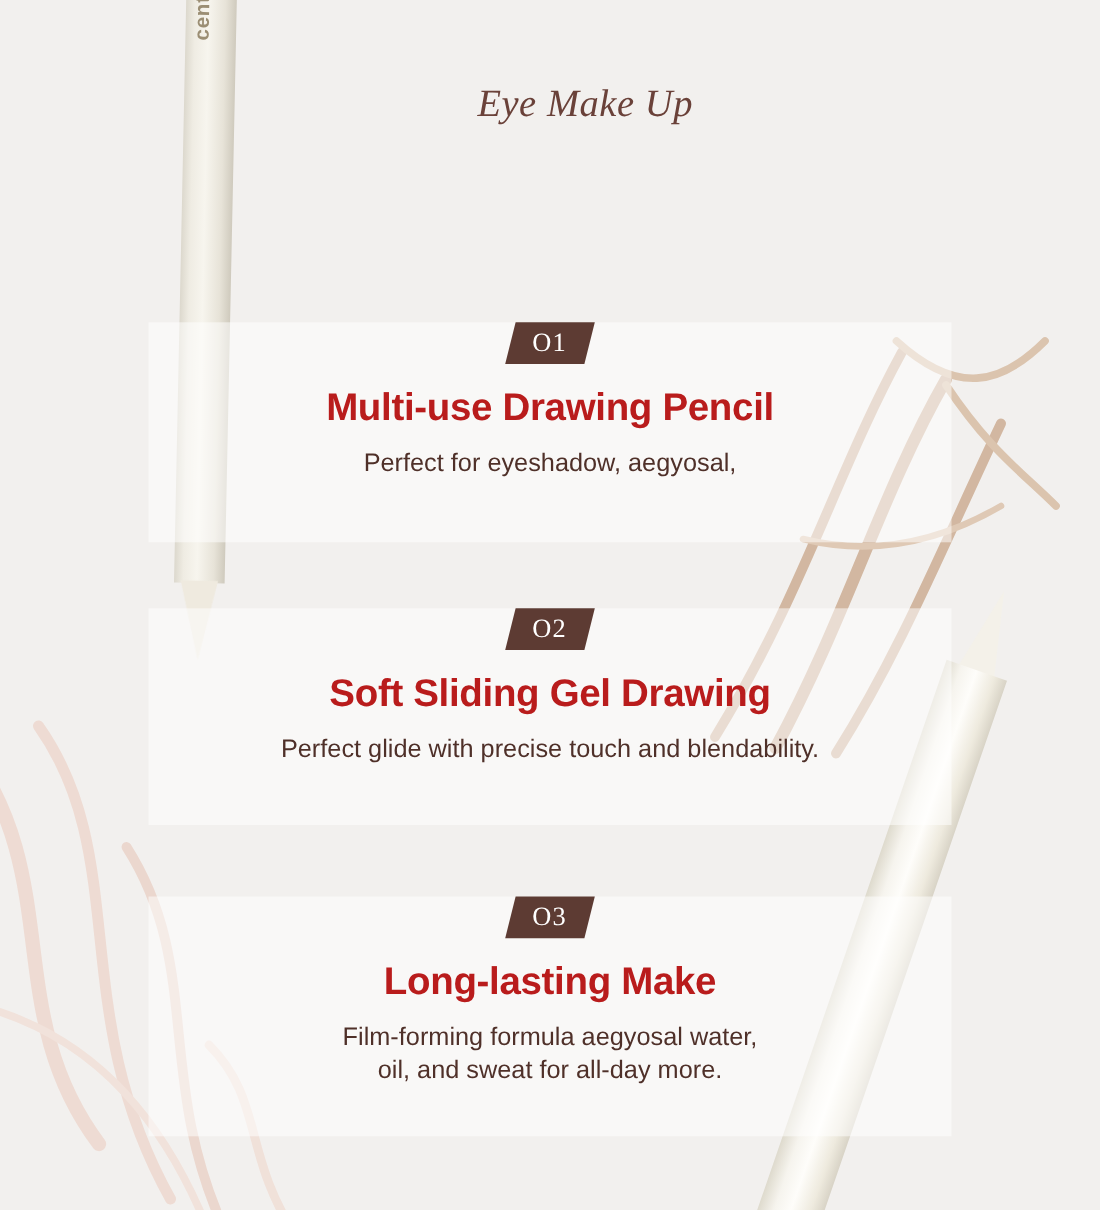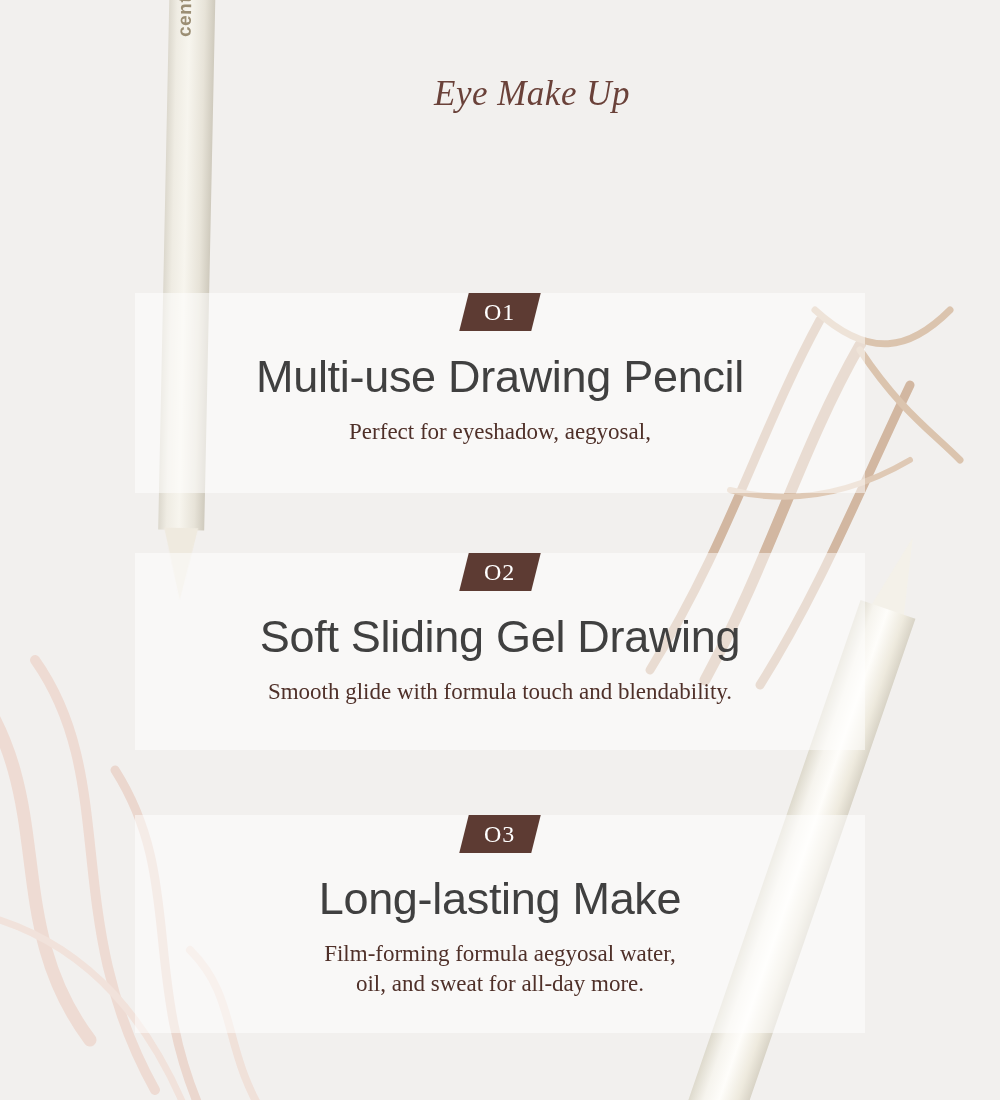--- a/index.html
+++ b/index.html
@@ -176,33 +176,33 @@
     font-family: "Liberation Serif", serif;
     font-size: 24px;
     letter-spacing: 1px;
   }
 
   .block-inner {
     text-align: center;
     padding-top: 58px;
   }
   .block-title {
-    color: #404040;
-    font-size: 45px;
-    font-weight: normal;
+    color: #b91c1c;
+    font-size: 35px;
+    font-weight: bold;
     letter-spacing: -0.3px;
     margin: 0 0 14px 0;
     font-family: "Liberation Sans", sans-serif;
   }
   .block-desc {
     color: #4f3029;
     font-size: 23px;
     line-height: 1.32;
     margin: 0;
-    font-family: Liberation Serif, serif;
+    font-family: Liberation Sans, sans-serif;
   }
   .block-desc .l2 { display: block; }
 </style>
 </head>
 <body>
 
 <div class="page">
 
   <div class="art">
 
@@ -255,21 +255,21 @@
     </div>
   </div>
 
   <div class="block block-2">
     <div class="badge">
       <span>O2</span>
     </div>
     <div class="block-inner">
       <p class="block-title">Soft Sliding Gel Drawing</p>
       <p class="block-desc">
-        <span class="l1">Smooth glide with formula touch and blendability.</span>
+        <span class="l1">Perfect glide with precise touch and blendability.</span>
         <span class="l2"></span>
       </p>
     </div>
   </div>
 
   <div class="block block-3">
     <div class="badge">
       <span>O3</span>
     </div>
     <div class="block-inner">

